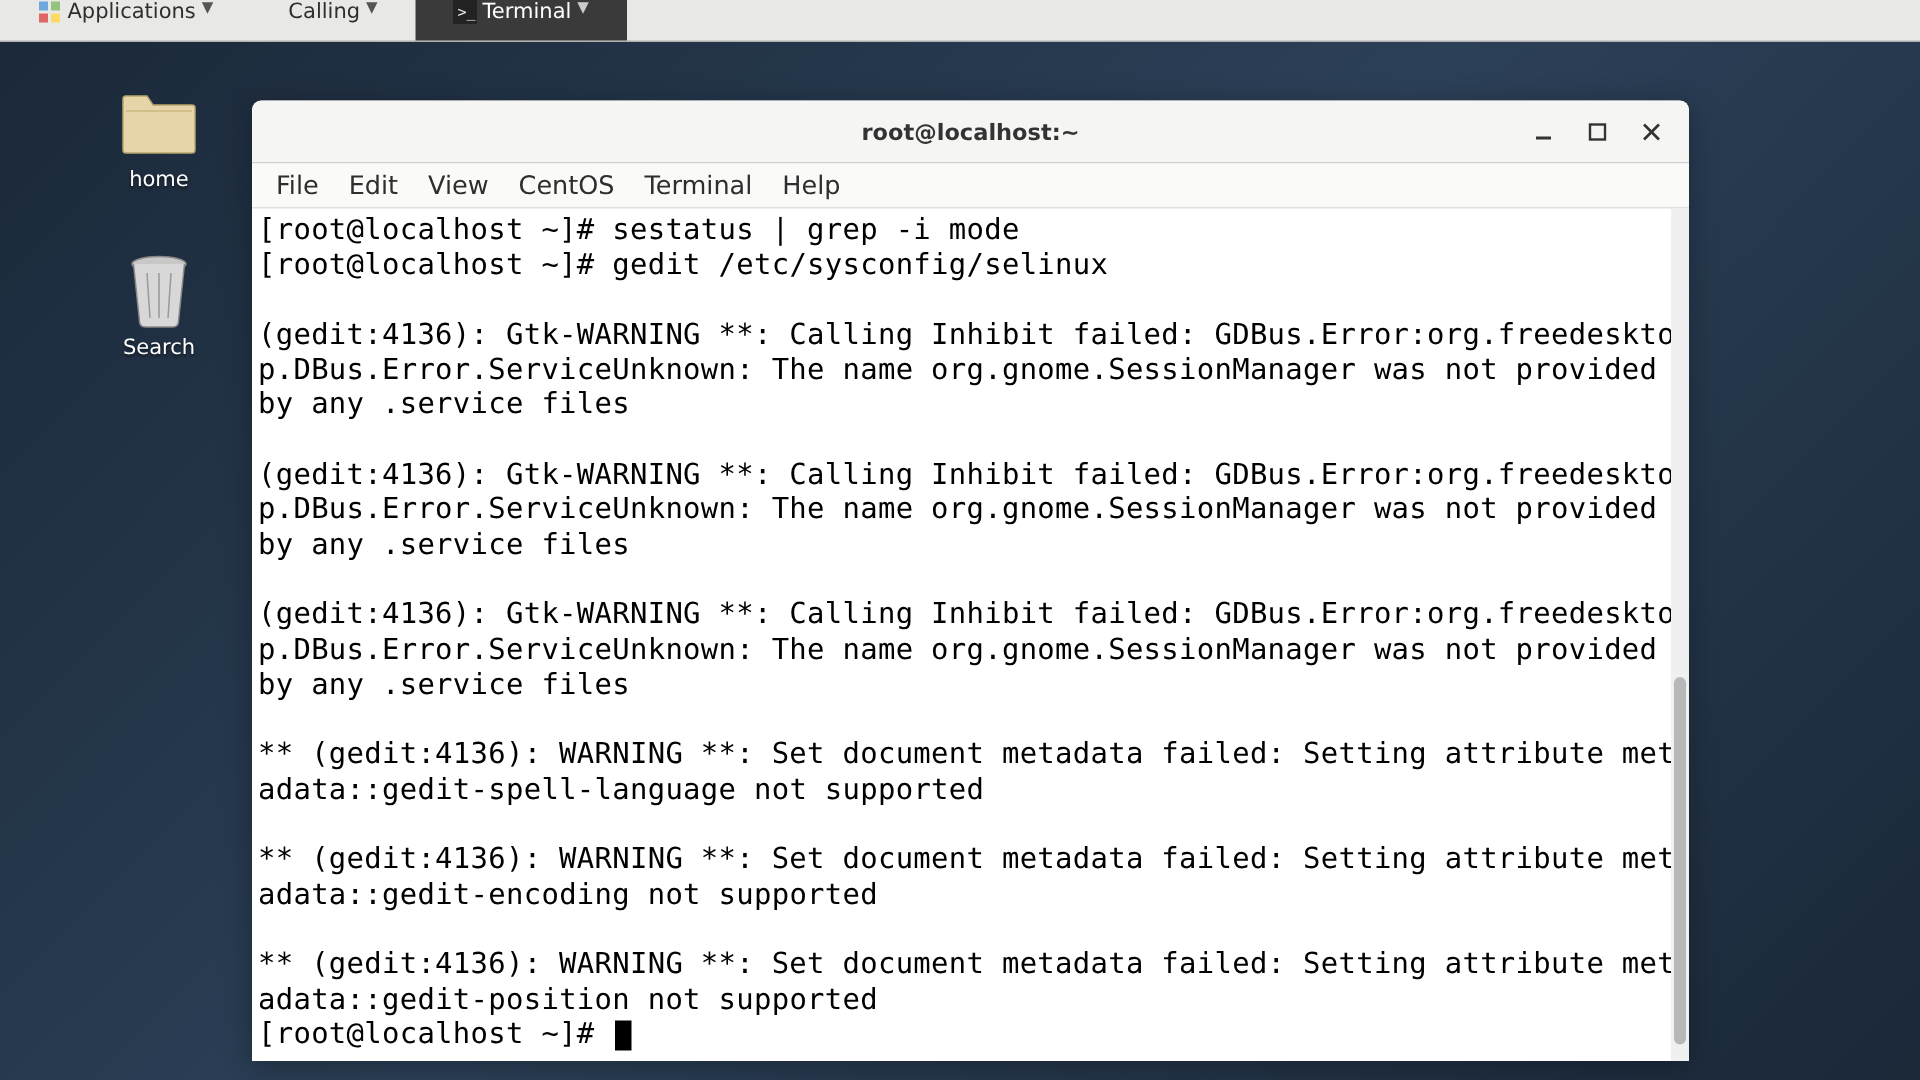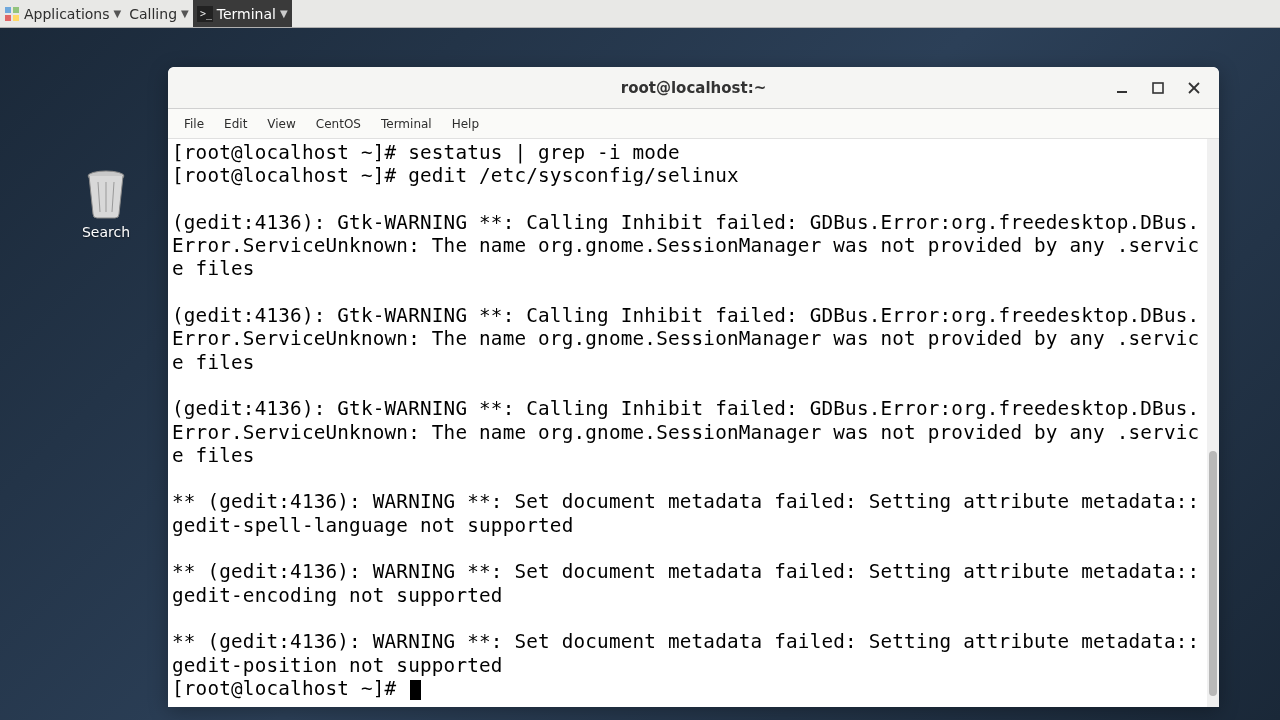--- a/index.html
+++ b/index.html
@@ -1,42 +1,42 @@
 <!DOCTYPE html>
 <html><head>
 <meta charset="utf-8">
 <style>
   * { margin: 0; padding: 0; box-sizing: border-box; }
   html, body { width: 1280px; height: 720px; overflow: hidden; font-family: "DejaVu Sans", sans-serif; }
   body { background: linear-gradient(135deg, #1a2838 0%, #2c4058 50%, #1a2838 100%); }
 
   
   .panel { height: 28px; background: #e8e8e6; border-bottom: 1px solid #b0b0b0; display: flex; align-items: stretch; }
-  .panel-item { display: flex; align-items: center; padding: 0 4px; font-size: 14px; color: #2e2e2e; cursor: pointer; }
+  .panel-item { display: flex; padding: 0 25px; font-size: 14px; color: #2e2e2e; cursor: pointer; }
   .panel-item .caret { margin-left: 4px; font-size: 10px; color: #555; }
   .panel-item.active { background: #3a3a3a; color: #fff; }
   .panel-item.active .caret { color: #ccc; }
   .panel-icon { width: 16px; height: 16px; margin-right: 4px; display: inline-flex; align-items: center; justify-content: center; }
 
   
   .desktop { position: absolute; top: 28px; left: 0; right: 0; bottom: 0; }
   .dicon { position: absolute; width: 120px; text-align: center; color: #fff; font-size: 14px; text-shadow: 0 1px 2px rgba(0,0,0,.6); cursor: pointer; }
   .dicon .glyph { width: 52px; height: 52px; margin: 0 auto 4px; display: flex; align-items: center; justify-content: center; }
 
   
-  .window { position: absolute; left: 168px; top: 67px; width: 1051px; height: 640px; background: #fff; border-radius: 6px 6px 0 0; box-shadow: 0 4px 20px rgba(0,0,0,.3); display: flex; flex-direction: column; overflow: hidden; }
+  .window { position: absolute; left: 168px; top: 67px; width: 958px; height: 640px; background: #fff; border-radius: 6px 6px 0 0; box-shadow: 0 4px 20px rgba(0,0,0,.3); display: flex; flex-direction: column; overflow: hidden; }
   .titlebar { height: 42px; background: #f5f5f3; border-bottom: 1px solid #d0d0d0; display: flex; align-items: center; justify-content: center; position: relative; border-radius: 6px 6px 0 0; }
   .titlebar-title { font-size: 15px; color: #333; font-weight: bold;}
   .titlebar-controls { position: absolute; right: 6px; top: 0; height: 100%; display: flex; align-items: center; gap: 18px; padding-right: 10px;}
   .tbtn { width: 18px; height: 18px; display: flex; align-items: center; justify-content: center; cursor: pointer; color: #333; }
 
   .menubar { height: 30px; background: #fafaf8; border-bottom: 1px solid #e0e0e0; display: flex; align-items: center; padding: 0 6px; }
-  .menuitem { padding: 4px 10px; font-size: 12px; color: #2e2e2e; cursor: pointer; }
+  .menuitem { padding: 4px 10px; font-size: 17px; color: #2e2e2e; cursor: pointer; }
 
-  .term { flex: 1; background: #fff; color: #000; font-family: "DejaVu Sans Mono","Liberation Mono",monospace; font-size: 19.3px; line-height: 23.3px; padding: 2px 14px 2px 4px; white-space: pre-wrap; word-break: break-all; overflow-y: auto; position: relative; letter-spacing: 0.2px; font-weight: 500;}
+  .term { flex: 1; background: #fff; color: #000; font-family: "DejaVu Sans Mono","Liberation Mono",monospace; font-size: 19.3px; line-height: 23.3px; padding: 2px 2px 2px 4px; white-space: pre-wrap; word-break: break-all; overflow-y: auto; position: relative; letter-spacing: 0.2px; font-weight: 500;}
   .term-scrollbar { position: absolute; right: 0; top: 0; bottom: 0; width: 12px; background: #f0f0f0; }
   .term-scrollbar-thumb { position: absolute; right: 2px; width: 8px; background: #b8b8b8; border-radius: 4px; }
 
   .cursor-block { display: inline-block; width: 11px; height: 20px; background: #000; vertical-align: text-bottom; margin-left: 2px;}
 </style>
 </head>
 <body>
 
 <div class="panel">
   <div class="panel-item">
@@ -61,20 +61,29 @@
           <rect x="0" y="0" width="16" height="16" fill="#222"></rect>
           <text x="3" y="11" font-size="10" fill="#eee" font-family="monospace">&gt;_</text>
         </svg>
     </span>
     <span>Terminal</span>
     <span class="caret">▼</span>
   </div>
 </div>
 
 <div class="desktop">
+  <div class="dicon" style="left:46px; top:28px;">
+    <div class="glyph">
+      <svg width="52" height="44" viewBox="0 0 52 44">
+          <path d="M2 10 L2 40 Q2 42 4 42 L48 42 Q50 42 50 40 L50 12 Q50 10 48 10 L22 10 L18 4 L4 4 Q2 4 2 6 Z" fill="#e6d5a8" stroke="#b8a56e" stroke-width="1"></path>
+          <path d="M4 14 L48 14" stroke="#c9b87d" stroke-width="1"></path>
+        </svg>
+    </div>
+    <div>home</div>
+  </div>
   <div class="dicon" style="left:46px; top:140px;">
     <div class="glyph">
       <svg width="46" height="52" viewBox="0 0 46 52">
           <ellipse cx="23" cy="8" rx="18" ry="5" fill="#c8c8c8" stroke="#888"></ellipse>
           <path d="M6 8 L10 46 Q10 50 14 50 L32 50 Q36 50 36 46 L40 8" fill="#d8d8d8" stroke="#888"></path>
           <line x1="15" y1="14" x2="17" y2="44" stroke="#999"></line>
           <line x1="23" y1="14" x2="23" y2="44" stroke="#999"></line>
           <line x1="31" y1="14" x2="29" y2="44" stroke="#999"></line>
         </svg>
     </div>

